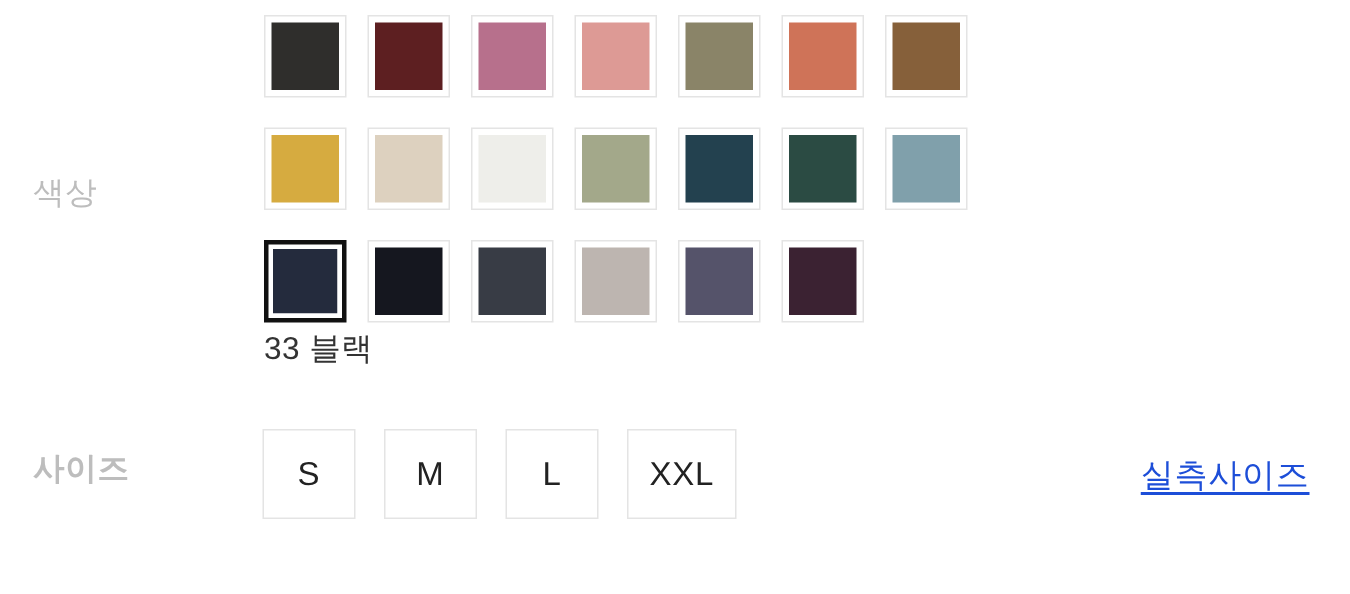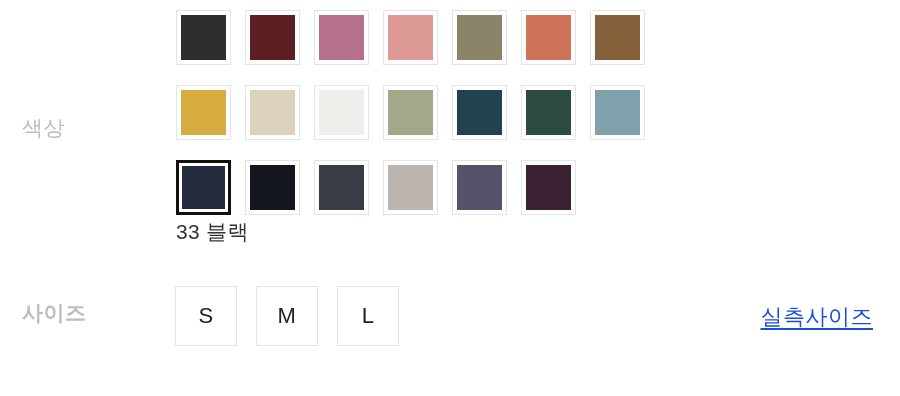--- a/index.html
+++ b/index.html
@@ -25,21 +25,20 @@
     letter-spacing: 0.5px;
     line-height: 1;
     padding-left: 22px;
     user-select: none;
   }
 
   #color-label {
     position: absolute;
     left: 0;
     top: 118px;
-    font-family: Liberation Serif, serif;
   }
 
   .color-area {
     position: absolute;
     left: 176px;
     top: 0;
     width: 724px;
   }
 
   .swatch-grid {
@@ -201,15 +200,16 @@
 </div>
 
 <div class="selected-color-name">33 블랙</div>
 
 <div id="size-label" class="option-label">사이즈</div>
 
 <div class="size-area" id="size-area">
     <div class="size-btn">S</div>
     <div class="size-btn">M</div>
     <div class="size-btn">L</div>
+    <div class="size-btn">XXL</div>
   </div>
 
 <div class="size-link">실측사이즈</div>
 
 </body></html>

